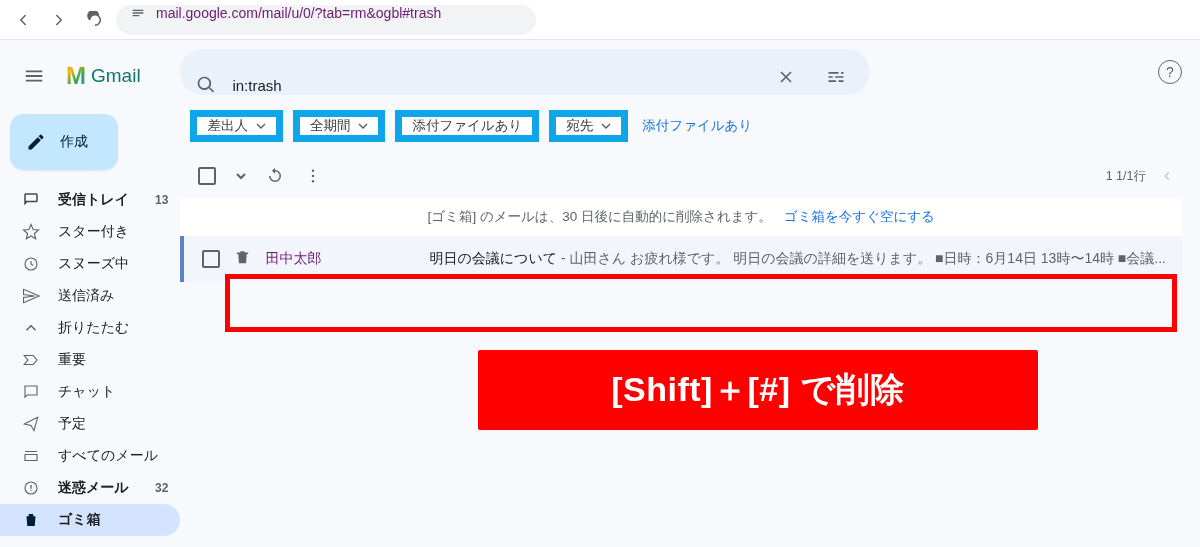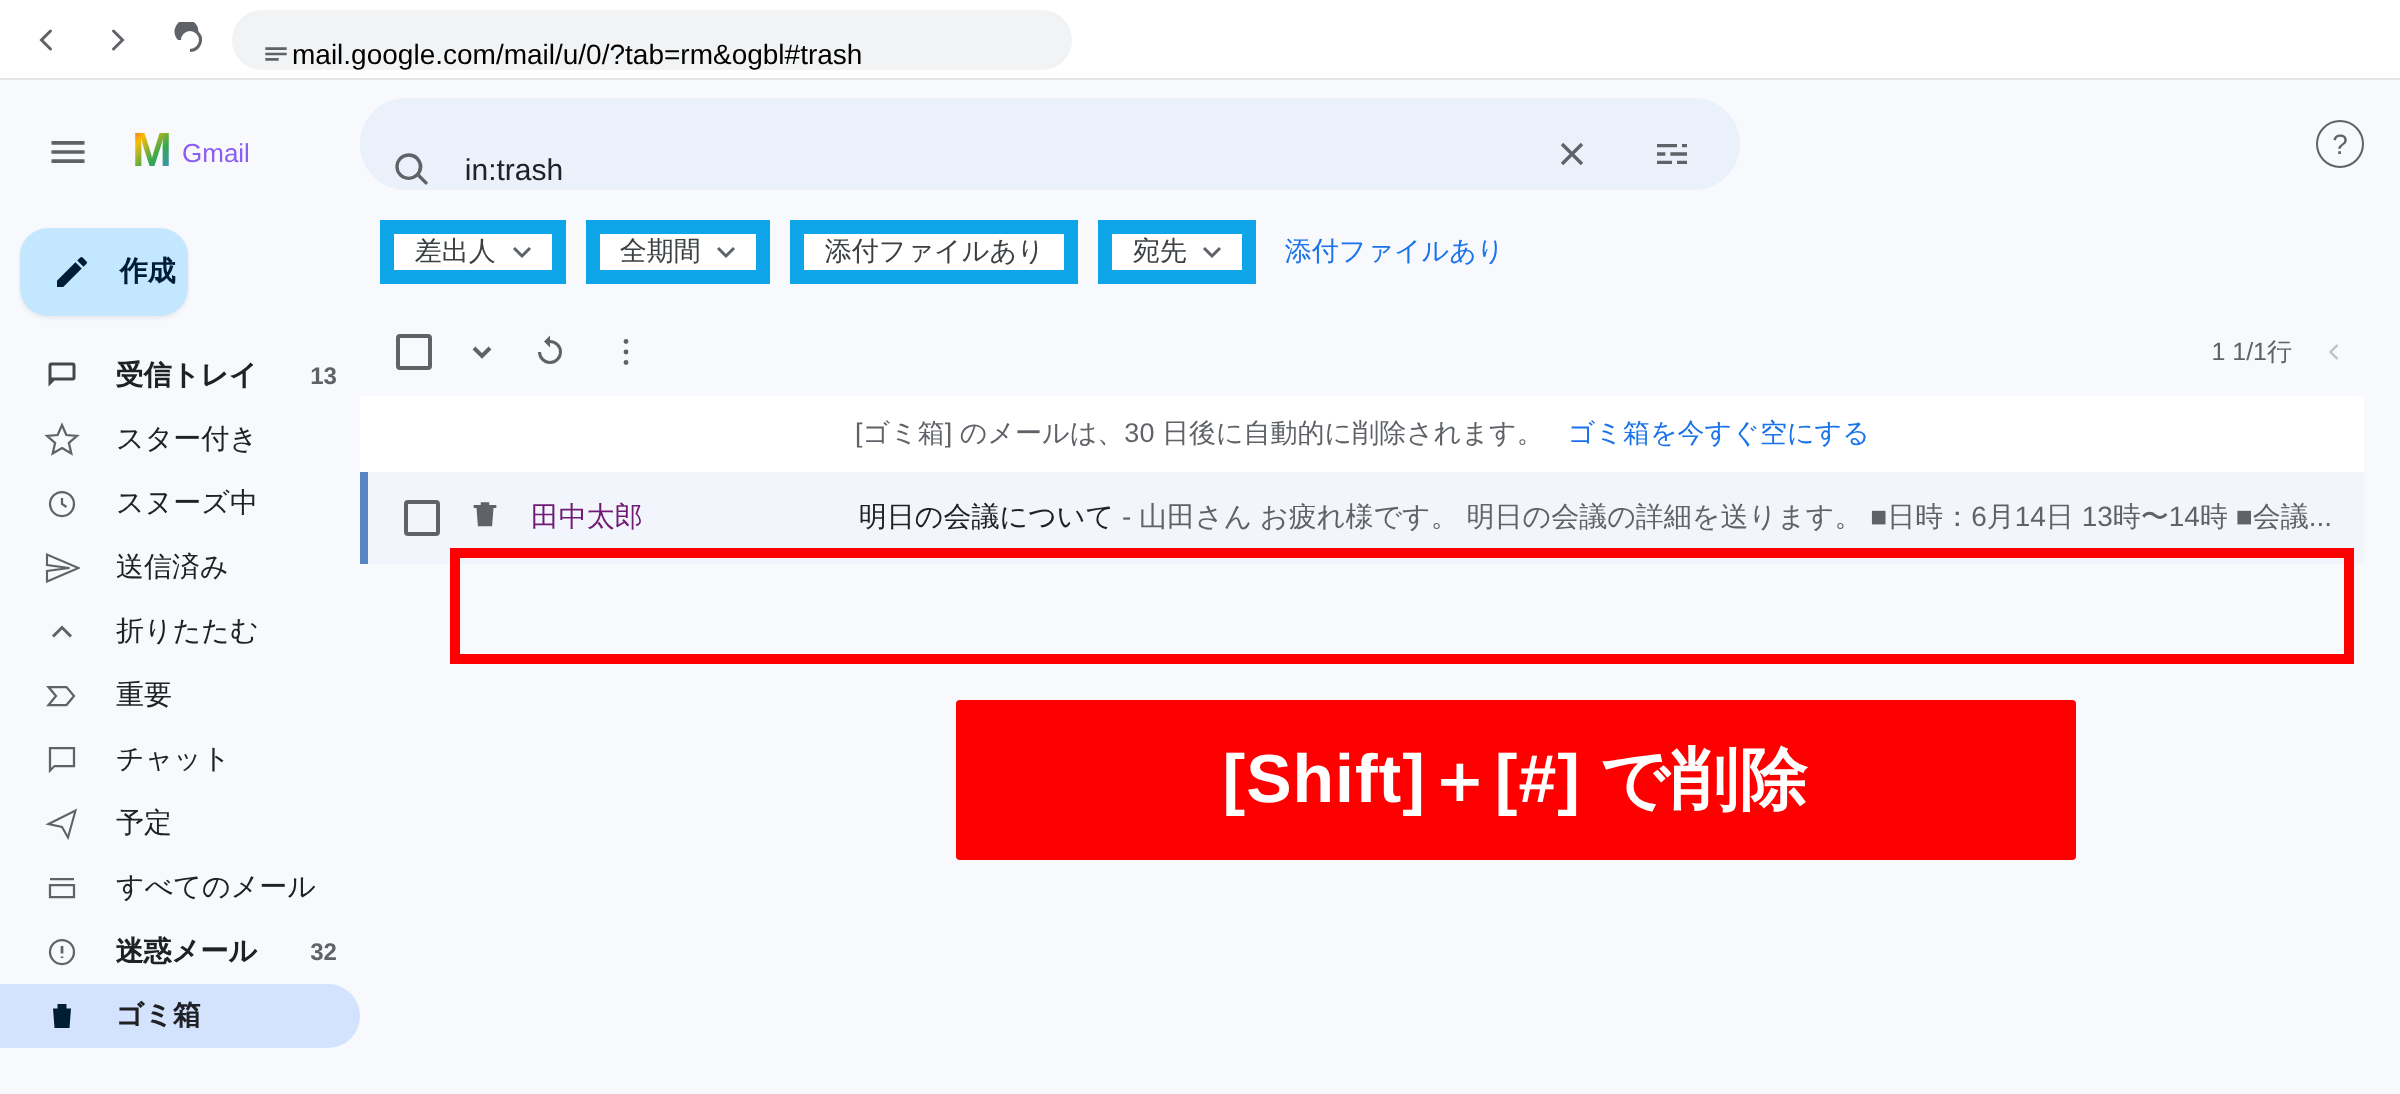--- a/index.html
+++ b/index.html
@@ -30,23 +30,24 @@
     border-radius: 50%;
     color: #5f6368;
   }
   .nav-btn svg { width: 18px; height: 18px; fill: currentColor; }
   .url-bar {
     flex: 1;
     height: 30px;
     background: #f1f3f4;
     border-radius: 15px;
     display: flex;
-    align-items: flex-end;
+    align-items: flex-start;
     padding: 0 14px;
-    color: #000000;
+    gap: 10px;
+    color: #701a75;
     font-size: 14px;
     max-width: 420px;
   }
   .url-bar svg { width: 16px; height: 16px; fill: #5f6368; }
 
   
   .app {
     display: flex;
     height: 507px;
     position: relative;
@@ -72,32 +73,31 @@
   .hamburger svg { width: 22px; height: 22px; fill: currentColor; }
   .logo {
     display: flex; align-items: center; gap: 6px;
   }
   .logo-m {
     font-size: 24px; font-weight: 700;
     background: linear-gradient(135deg,#ea4335 0%,#fbbc05 25%,#34a853 60%,#4285f4 100%);
     -webkit-background-clip: text; color: transparent;
     letter-spacing: -1px;
   }
-  .logo-text { font-size: 13px; color: #8b5cf6; font-weight: 400; }
+  .logo-text { font-size: 19px; color: #0f766e; font-weight: 400; }
 
   .compose {
     margin: 10px 0 14px 10px;
-    height: 44px;
-    padding: 0 6px 0 16px;
+    height: 56px;
+    padding: 0 30px 0 16px;
     display: inline-flex; align-items: center; gap: 14px;
     background: #c2e7ff;
     border-radius: 14px;
     font-size: 14px; color: #001d35;
     box-shadow: 0 1px 2px rgba(0,0,0,.08);
-    font-weight: bold;
   }
   .compose svg { width: 20px; height: 20px; fill: #001d35; }
 
   .nav-list { list-style: none; margin: 0; padding: 0; }
   .nav-item {
     height: 32px;
     display: flex; align-items: center;
     padding: 0 12px 0 22px;
     border-radius: 0 16px 16px 0;
     font-size: 14px;

